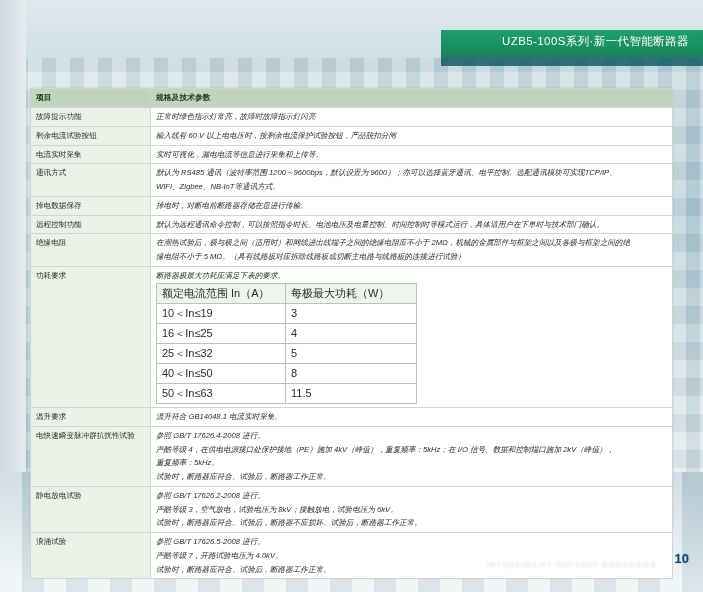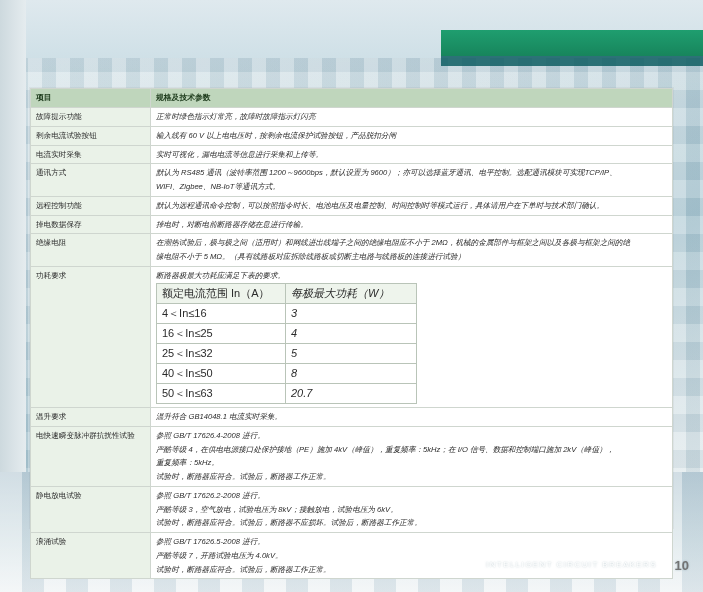--- a/index.html
+++ b/index.html
@@ -116,57 +116,58 @@
     margin-top: 0;
     font-size: 11px;
     padding-left: 24px;
   }
   table.inner td {
     border: 1px solid #b9c4b8;
     padding: 1px 5px;
     background: #ffffff;
   }
   table.inner td.c1 { width: 118px; }
-  table.inner td.c2 { width: 120px; font-style: italic; }
+  table.inner td.c2 { width: 120px; }
   table.inner tr.ihead td {
     background: #eef4ec;
   }
 
   
   .footer-text {
     position: absolute;
     right: 46px;
     bottom: 23px;
     font-size: 8px;
     letter-spacing: 1.4px;
     color: #ffffff;
     text-shadow: 0 0 2px rgba(120,150,160,.6);
     text-align: right;
   }
   .footer-num {
     position: absolute;
     right: 14px;
-    bottom: 19px;
+    bottom: 26px;
     font-size: 13px;
     font-weight: bold;
-    color: #737373;
+    color: #0c4a6e;
     text-shadow: 0 0 2px rgba(120,150,160,.6);
   }
 </style>
 </head>
 <body>
 
 <div class="page">
   <div class="bg"></div>
   <div class="bg-sky"></div>
   <div class="bg-vert"></div>
   <div class="bg-bottom"></div>
 
   <div class="header-band"></div>
   <div class="header-band-dark"></div>
+  <div class="header-title">UZB5-100S系列·新一代智能断路器</div>
 
   <div class="card">
     <table class="spec">
       <colgroup>
           <col class="col-label">
           <col>
         </colgroup>
       <tbody>
         <tr class="head-row">
           <td>项目</td>
@@ -196,30 +197,30 @@
 
         <tr class="row-plain">
           <td class="label-cell vmid">通讯方式</td>
           <td>
             <p class="para">默认为 RS485 通讯（波特率范围 1200～9600bps，默认设置为 9600）；亦可以选择蓝牙通讯、电平控制。选配通讯模块可实现TCP/IP、</p>
             <p class="para">WIFI、Zigbee、NB-IoT等通讯方式。</p>
           </td>
         </tr>
 
         <tr class="row-plain">
+          <td class="label-cell">掉电数据保存</td>
+          <td>
+            <p class="para">掉电时，对断电前断路器存储在息进行传输。</p>
+          </td>
+        </tr>
+
+        <tr class="row-plain">
           <td class="label-cell">远程控制功能</td>
           <td>
             <p class="para">默认为远程通讯命令控制，可以按照指令时长、电池电压及电量控制、时间控制时等模式运行，具体请用户在下单时与技术部门确认。</p>
-          </td>
-        </tr>
-
-        <tr class="row-plain">
-          <td class="label-cell">掉电数据保存</td>
-          <td>
-            <p class="para">掉电时，对断电前断路器存储在息进行传输。</p>
           </td>
         </tr>
 
         <tr class="row-plain">
           <td class="label-cell vmid">绝缘电阻</td>
           <td>
             <p class="para">在潮热试验后，极与极之间（适用时）和网线进出线端子之间的绝缘电阻应不小于 2MΩ，机械的金属部件与框架之间以及各极与框架之间的绝</p>
             <p class="para">缘电阻不小于 5 MΩ。（具有线路板对应拆除线路板或切断主电路与线路板的连接进行试验）</p>
           </td>
         </tr>
@@ -229,38 +230,38 @@
           <td>
             <p class="para">断路器极最大功耗应满足下表的要求。</p>
             <div class="inner-wrap">
               <table class="inner">
                 <tbody>
                   <tr class="ihead">
                     <td class="c1">额定电流范围 In（A）</td>
                     <td class="c2">每极最大功耗（W）</td>
                   </tr>
                   <tr>
-                    <td class="c1">4＜In≤16</td>
+                    <td class="c1">10＜In≤19</td>
                     <td class="c2">3</td>
                   </tr>
                   <tr>
                     <td class="c1">16＜In≤25</td>
                     <td class="c2">4</td>
                   </tr>
                   <tr>
                     <td class="c1">25＜In≤32</td>
                     <td class="c2">5</td>
                   </tr>
                   <tr>
                     <td class="c1">40＜In≤50</td>
                     <td class="c2">8</td>
                   </tr>
                   <tr>
                     <td class="c1">50＜In≤63</td>
-                    <td class="c2">20.7</td>
+                    <td class="c2">11.5</td>
                   </tr>
                 </tbody>
               </table>
             </div>
           </td>
         </tr>
 
         <tr class="row-plain">
           <td class="label-cell">温升要求</td>
           <td>

